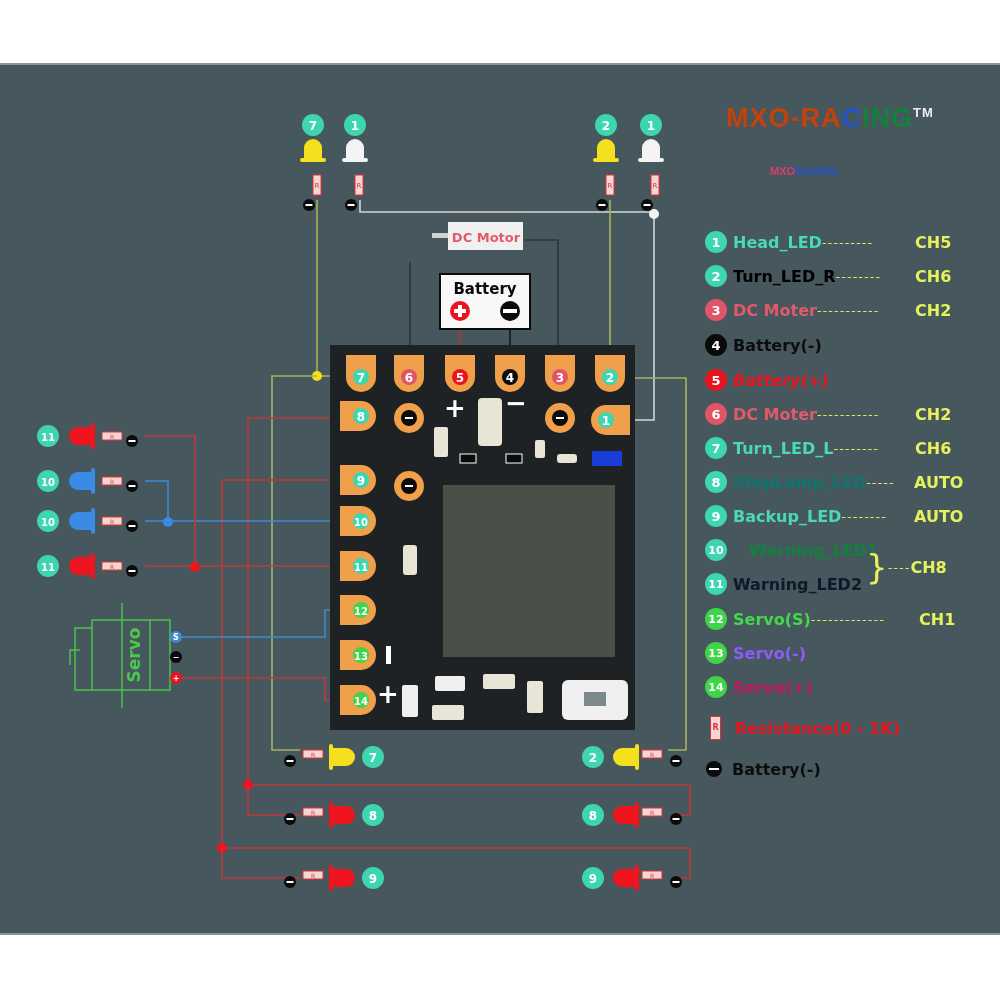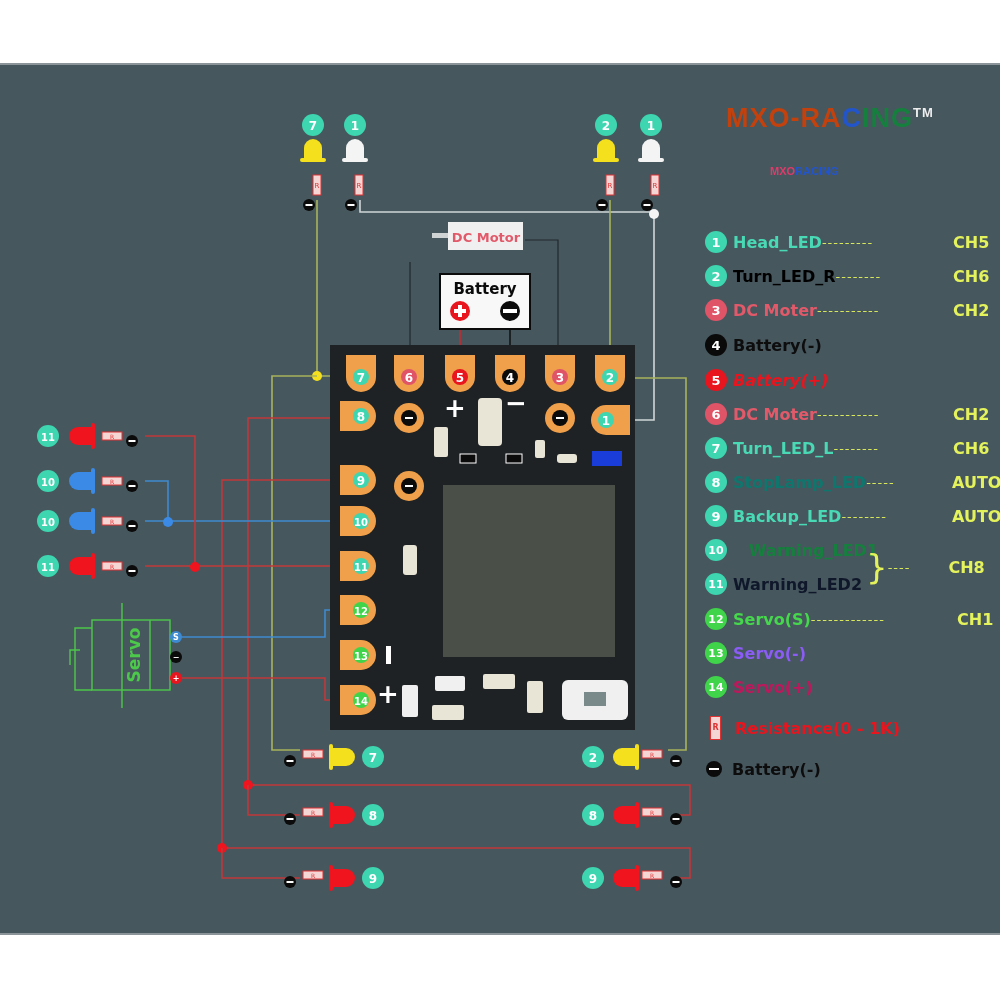--- a/index.html
+++ b/index.html
@@ -3,21 +3,21 @@
 <meta charset="utf-8">
 <style>
   html, body { margin:0; padding:0; background:#ffffff; }
   body { width:1000px; height:1000px; position:relative; overflow:hidden; font-family:"DejaVu Sans", sans-serif; }
   #panel { position:absolute; left:0; top:63px; width:1000px; height:872px; background:#47575e; border-top:2px solid #8a9499; border-bottom:2px solid #8a9499; box-sizing:border-box; }
   #diagram { position:absolute; left:0; top:0; width:1000px; height:1000px; }
   .legend-row { position:absolute; left:705px; height:28px; display:flex; align-items:center; font-weight:bold; font-size:16px; white-space:nowrap; }
   .legend-num { width:22px; height:22px; border-radius:50%; display:flex; align-items:center; justify-content:center; color:#fff; font-size:13px; font-weight:bold; margin-right:6px; flex:none; }
   .legend-label { }
   .legend-dots { color:#d8e85a; letter-spacing:1px; font-weight:normal; font-size:13px; }
-  .legend-ch { color:#e4f25c;margin-left:38px; }
+  .legend-ch { color:#e4f25c; }
   .brand { position:absolute; left:726px; top:103px; font-size:27px; font-weight:bold; letter-spacing:1px; font-family:"Liberation Sans", sans-serif; }
   .brand sup { font-size:13px; color:#eee; }
   .brand2 { position:absolute; left:770px; top:165px; font-size:11px; font-weight:bold; font-family:"Liberation Sans", sans-serif; }
 </style>
 </head>
 <body>
 
 <div id="panel"></div>
 
 <svg id="diagram" viewBox="0 0 1000 1000" xmlns="http://www.w3.org/2000/svg">

